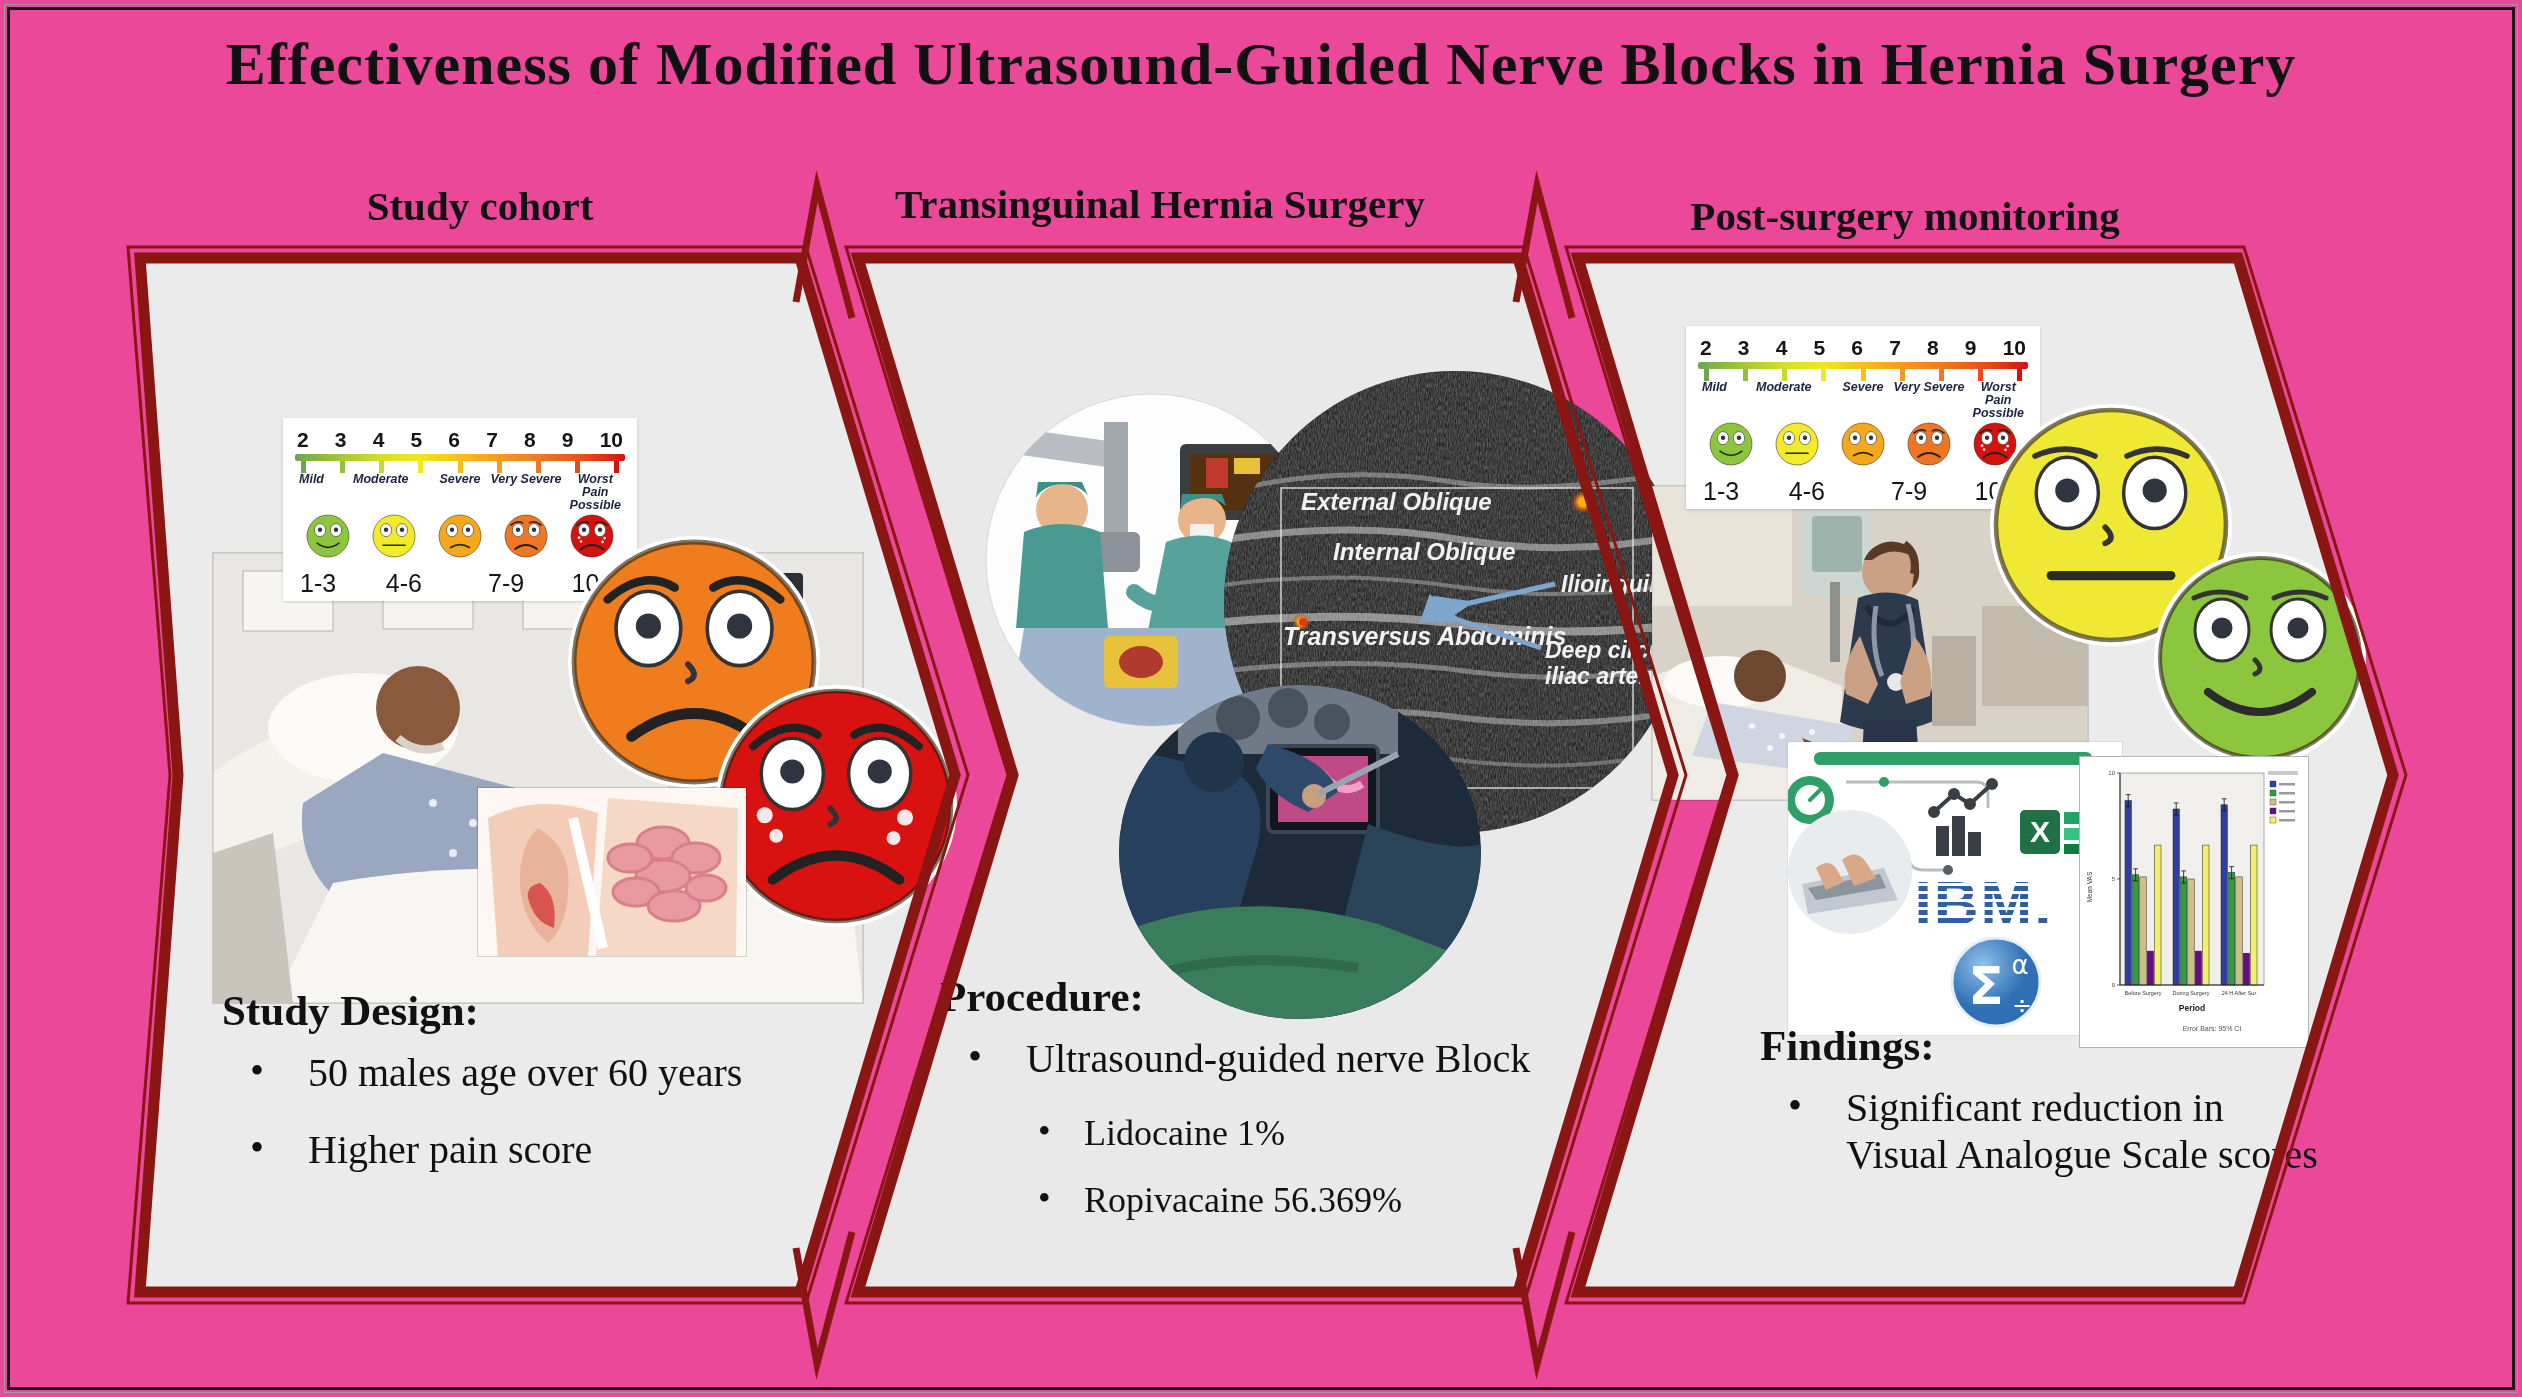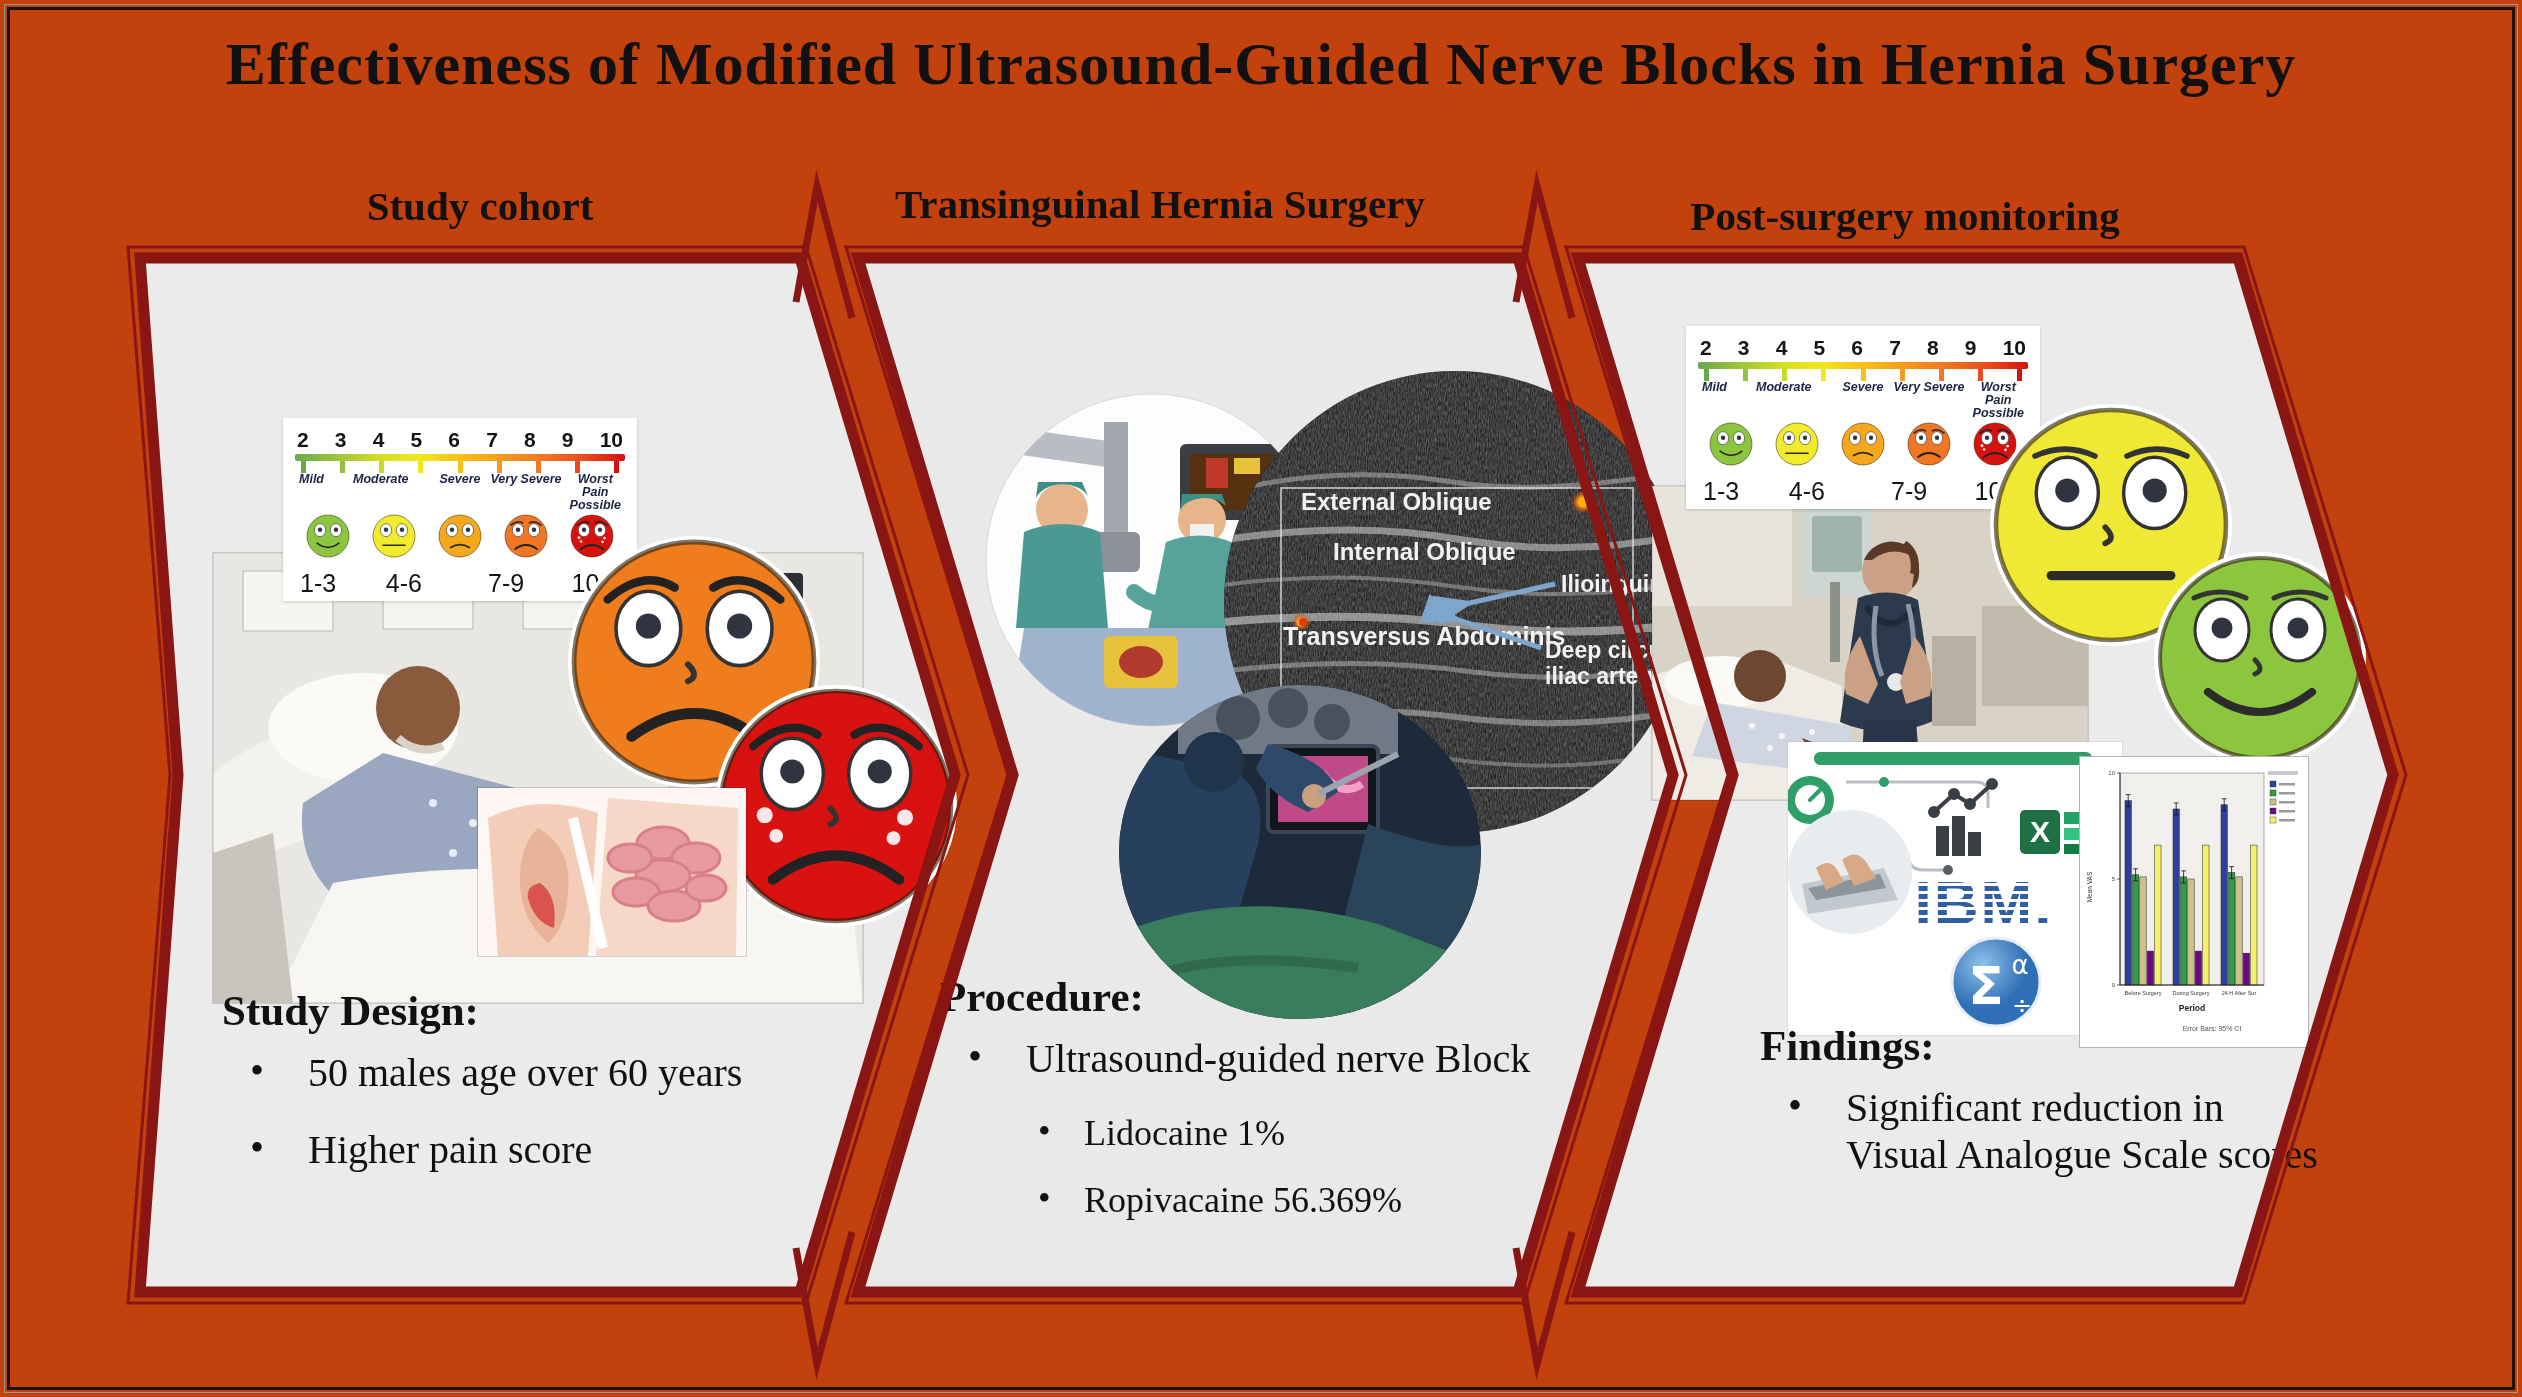--- a/index.html
+++ b/index.html
@@ -1,16 +1,16 @@
 <!DOCTYPE html>
 <html><head>
 <meta charset="utf-8">
 <style>
   html,body{margin:0;padding:0;background:#fff;}
-  .canvas{position:relative;width:2522px;height:1397px;background:#c2410c;overflow:hidden;
+  .canvas{position:relative;width:2522px;height:1397px;background:#ec4899;overflow:hidden;
           font-family:"Liberation Serif", serif;color:#111;}
   .abs{position:absolute;}
   .frame{position:absolute;inset:7px;border:3px solid #17171b;outline:1px solid #9a9a9a;outline-offset:2px;}
   .title{position:absolute;left:0;right:0;top:30px;text-align:center;font-weight:bold;font-size:60px;letter-spacing:1px;}
   .sec-header{position:absolute;font-weight:bold;font-size:41px;white-space:nowrap;transform:translateX(-50%);z-index:6;}
   svg.layer{position:absolute;left:0;top:0;z-index:1;}
   svg.layer.strokes{z-index:4;pointer-events:none;}
   .content{position:absolute;inset:0;z-index:2;}
   .textblock{position:absolute;z-index:3;}
   .tb-heading{font-weight:bold;font-size:43px;margin:0 0 14px 0;}
@@ -260,21 +260,21 @@
     <circle cx="218" cy="128" r="24" fill="#e8b48a"></circle>
     <path d="M196,118 a26,18 0 0 1 46,-4 l-4,-12 -40,0 Z" fill="#3f8e87"></path>
     <rect x="206" y="132" width="24" height="16" fill="#f2f2f2"></rect>
     <path d="M182,150 q36,-14 70,2 l14,90 -104,6 Z" fill="#57a39b"></path>
     <path d="M150,200 q20,18 44,10" stroke="#57a39b" stroke-width="16" fill="none" stroke-linecap="round"></path>
     <path d="M40,236 L300,236 L316,336 L24,336 Z" fill="#9fb4cc"></path>
     <rect x="120" y="244" width="74" height="52" rx="6" fill="#e9c23b"></rect>
     <ellipse cx="157" cy="270" rx="22" ry="16" fill="#b03a2e"></ellipse>
   </g>
 </svg></div>
-    <div class="abs" id="ultrasound" style="left:1223px;top:370px;">
+    <div class="abs" id="ultrasound" style="left:1223px;top:370px;font-style:italic;">
 <svg width="464" height="464" viewBox="0 0 464 464">
   <defs>
     <clipPath id="usclip">
               <circle cx="232" cy="232" r="231"></circle>
             </clipPath>
     <filter id="usnoise">
               <feTurbulence type="fractalNoise" baseFrequency="0.9 0.22" numOctaves="2" result="n"></feTurbulence>
       <feColorMatrix in="n" type="matrix" a="0" values="0 0 0 0 0.55  0 0 0 0 0.55  0 0 0 0 0.55  0 0 0 0.55 0"></feColorMatrix>
       <feComposite operator="in" in2="SourceGraphic"></feComposite>
             </filter>

